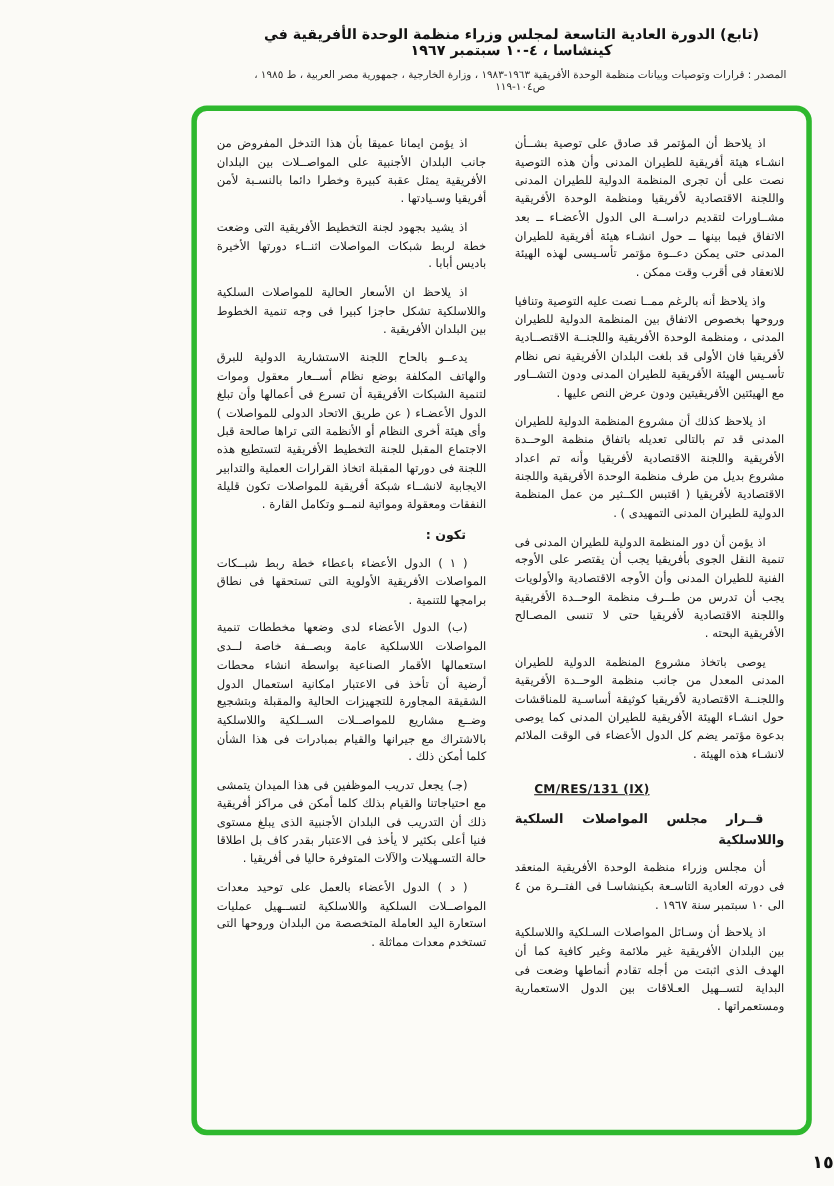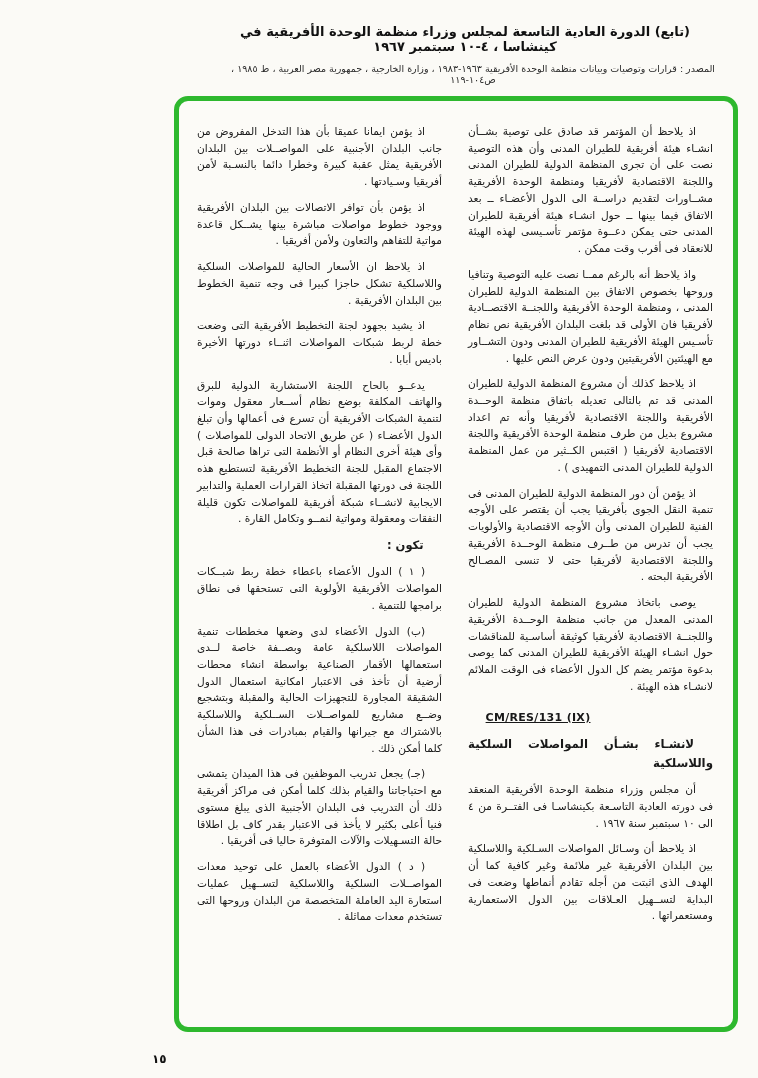--- a/index.html
+++ b/index.html
@@ -80,22 +80,22 @@
     font-size: 11.5px;
     margin: 4px 0 10px 0;
     text-indent: 1.6em;
   }
 
   
   .page-number {
     position: absolute;
     bottom: 12px;
     left: 0; right: 0;
-    text-align: left;
-    font-size: 12px;
+    text-align: right;
+    font-size: 16px;
     font-weight: bold;
     color: #111;
   }
 </style>
 </head>
 <body>
 
 <div class="page">
 
   <div class="header">
@@ -106,30 +106,29 @@
   <div class="frame">
     <div class="columns">
 
       <div class="col">
         <p>اذ يلاحظ أن المؤتمر قد صادق على توصية بشــأن انشـاء هيئة أفريقية للطيران المدنى وأن هذه التوصية نصت على أن تجرى المنظمة الدولية للطيران المدنى واللجنة الاقتصادية لأفريقيا ومنظمة الوحدة الأفريقية مشــاورات لتقديم دراســة الى الدول الأعضـاء ــ بعد الاتفاق فيما بينها ــ حول انشـاء هيئة أفريقية للطيران المدنى حتى يمكن دعــوة مؤتمر تأسـيسى لهذه الهيئة للانعقاد فى أقرب وقت ممكن .</p>
         <p>واذ يلاحظ أنه بالرغم ممــا نصت عليه التوصية وتنافيا وروحها بخصوص الاتفاق بين المنظمة الدولية للطيران المدنى ، ومنظمة الوحدة الأفريقية واللجنــة الاقتصــادية لأفريقيا فان الأولى قد بلغت البلدان الأفريقية نص نظام تأسـيس الهيئة الأفريقية للطيران المدنى ودون التشــاور مع الهيئتين الأفريقيتين ودون عرض النص عليها .</p>
         <p>اذ يلاحظ كذلك أن مشروع المنظمة الدولية للطيران المدنى قد تم بالتالى تعديله باتفاق منظمة الوحــدة الأفريقية واللجنة الاقتصادية لأفريقيا وأنه تم اعداد مشروع بديل من طرف منظمة الوحدة الأفريقية واللجنة الاقتصادية لأفريقيا ( اقتبس الكــثير من عمل المنظمة الدولية للطيران المدنى التمهيدى ) .</p>
         <p>اذ يؤمن أن دور المنظمة الدولية للطيران المدنى فى تنمية النقل الجوى بأفريقيا يجب أن يقتصر على الأوجه الفنية للطيران المدنى وأن الأوجه الاقتصادية والأولويات يجب أن تدرس من طــرف منظمة الوحــدة الأفريقية واللجنة الاقتصادية لأفريقيا حتى لا تنسى المصـالح الأفريقية البحته .</p>
         <p>يوصى باتخاذ مشروع المنظمة الدولية للطيران المدنى المعدل من جانب منظمة الوحــدة الأفريقية واللجنــة الاقتصادية لأفريقيا كوثيقة أساسـية للمناقشات حول انشـاء الهيئة الأفريقية للطيران المدنى كما يوصى بدعوة مؤتمر يضم كل الدول الأعضاء فى الوقت الملائم لانشـاء هذه الهيئة .</p>
         <p class="res-ref">CM/RES/131 (IX)</p>
-        <p class="res-heading">لانشـاء بشـأن المواصلات السلكية واللاسلكية</p>
+        <p class="res-heading">قــرار مجلس المواصلات السلكية واللاسلكية</p>
         <p>أن مجلس وزراء منظمة الوحدة الأفريقية المنعقد فى دورته العادية التاسـعة بكينشاسـا فى الفتــرة من ٤ الى ١٠ سبتمبر سنة ١٩٦٧ .</p>
         <p>اذ يلاحظ أن وسـائل المواصلات السـلكية واللاسلكية بين البلدان الأفريقية غير ملائمة وغير كافية كما أن الهدف الذى اثبتت من أجله تقادم أنماطها وضعت فى البداية لتســهيل العـلاقات بين الدول الاستعمارية ومستعمراتها .</p>
       </div>
 
       <div class="col">
         <p>اذ يؤمن ايمانا عميقا بأن هذا التدخل المفروض من جانب البلدان الأجنبية على المواصــلات بين البلدان الأفريقية يمثل عقبة كبيرة وخطرا دائما بالنسـبة لأمن أفريقيا وسـيادتها .</p>
-        <p>اذ يؤمن بأن توافر الاتصالات بين البلدان الأفريقية ووجود خطوط مواصلات مباشرة بينها يشــكل قاعدة مواتية للتفاهم والتعاون ولأمن أفريقيا .</p>
+        <p>اذ يشيد بجهود لجنة التخطيط الأفريقية التى وضعت خطة لربط شبكات المواصلات اثنــاء دورتها الأخيرة باديس أبابا .</p>
         <p>اذ يلاحظ ان الأسعار الحالية للمواصلات السلكية واللاسلكية تشكل حاجزا كبيرا فى وجه تنمية الخطوط بين البلدان الأفريقية .</p>
-        <p>اذ يشيد بجهود لجنة التخطيط الأفريقية التى وضعت خطة لربط شبكات المواصلات اثنــاء دورتها الأخيرة باديس أبابا .</p>
         <p>يدعــو بالحاح اللجنة الاستشارية الدولية للبرق والهاتف المكلفة بوضع نظام أســعار معقول وموات لتنمية الشبكات الأفريقية أن تسرع فى أعمالها وأن تبلغ الدول الأعضـاء ( عن طريق الاتحاد الدولى للمواصلات ) وأى هيئة أخرى النظام أو الأنظمة التى تراها صالحة قبل الاجتماع المقبل للجنة التخطيط الأفريقية لتستطيع هذه اللجنة فى دورتها المقبلة اتخاذ القرارات العملية والتدابير الايجابية لانشــاء شبكة أفريقية للمواصلات تكون قليلة النفقات ومعقولة ومواتية لنمــو وتكامل القارة .</p>
         <p class="recommend-heading">تكون :</p>
         <p>( ١ ) الدول الأعضاء باعطاء خطة ربط شبــكات المواصلات الأفريقية الأولوية التى تستحقها فى نطاق برامجها للتنمية .</p>
         <p>(ب) الدول الأعضاء لدى وضعها مخططات تنمية المواصلات اللاسلكية عامة وبصــفة خاصة لــدى استعمالها الأقمار الصناعية بواسطة انشاء محطات أرضية أن تأخذ فى الاعتبار امكانية استعمال الدول الشقيقة المجاورة للتجهيزات الحالية والمقبلة وبتشجيع وضــع مشاريع للمواصــلات الســلكية واللاسلكية بالاشتراك مع جيرانها والقيام بمبادرات فى هذا الشأن كلما أمكن ذلك .</p>
         <p>(جـ) يجعل تدريب الموظفين فى هذا الميدان يتمشى مع احتياجاتنا والقيام بذلك كلما أمكن فى مراكز أفريقية ذلك أن التدريب فى البلدان الأجنبية الذى يبلغ مستوى فنيا أعلى بكثير لا يأخذ فى الاعتبار بقدر كاف بل اطلاقا حالة التسـهيلات والآلات المتوفرة حاليا فى أفريقيا .</p>
         <p>( د ) الدول الأعضاء بالعمل على توحيد معدات المواصــلات السلكية واللاسلكية لتســهيل عمليات استعارة اليد العاملة المتخصصة من البلدان وروحها التى تستخدم معدات مماثلة .</p>
       </div>
 
     </div>
   </div>

